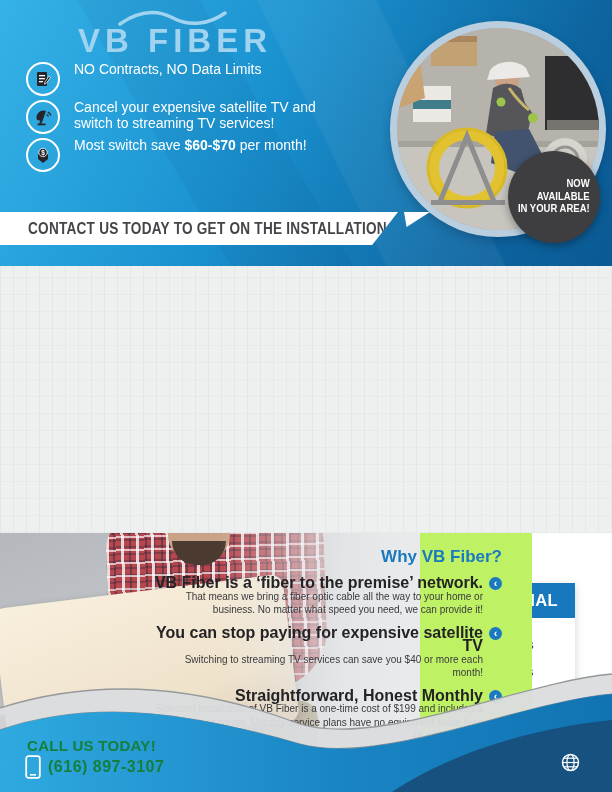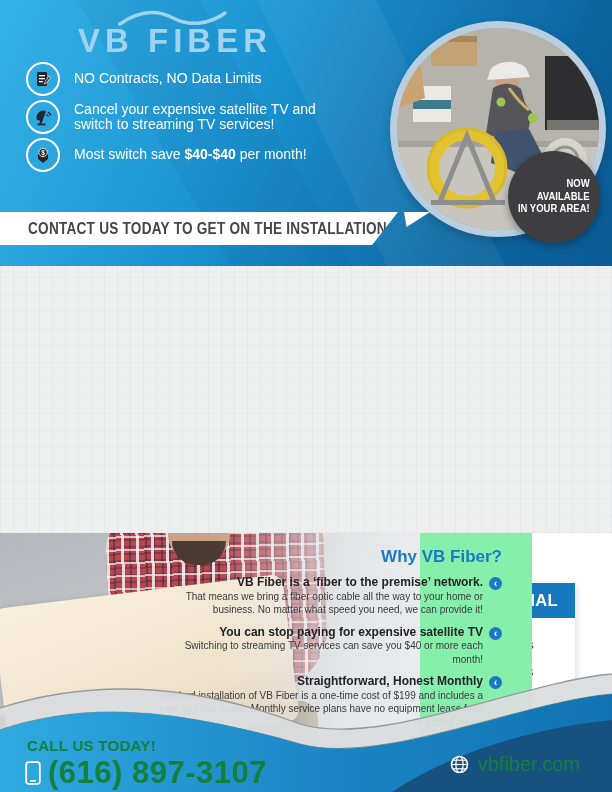--- a/index.html
+++ b/index.html
@@ -19,21 +19,21 @@
   }
   .hero::before{
     content:""; position:absolute; inset:0;
     background:linear-gradient(64deg, transparent 52%, rgba(255,255,255,.05) 52.3%, rgba(255,255,255,.05) 68%, transparent 68.3%),
                linear-gradient(60deg, transparent 30%, rgba(0,40,80,.06) 30.3%, rgba(0,40,80,.06) 46%, transparent 46.3%);
   }
   .logo { position:absolute; left:38px; top:22px; color:#9fd3ef; font-size:33px; font-weight:bold; letter-spacing:5px;margin-left:40px; }
   .logo-wave { position:absolute; left:118px; top:8px; }
 
   .bullets { position:absolute; left:26px; top:62px; }
-  .bullet-row { display:flex; align-items:center; margin-bottom:4px; }
+  .bullet-row { display:flex; align-items:flex-start; margin-bottom:4px; }
   .bullet-icon {
     width:34px; height:34px; border:2px solid #fff; border-radius:50%;
     display:flex; align-items:center; justify-content:center; flex:0 0 auto;
   }
   .bullet-text { color:#fff; font-size:14px; margin-left:14px; line-height:15.5px; }
   .bullet-text b { font-weight:bold; }
   .row-wrap .bullet-text { width:252px; }
 
   .photo-ring {
     position:absolute; left:390px; top:21px; width:216px; height:216px;
@@ -84,21 +84,21 @@
   .price-ribbon {
     position:absolute; left:50%; bottom:-7px; transform:translateX(-50%);
     width:110px; height:29px; background:#57575a; color:#fff;
     display:flex; align-items:center; justify-content:center;
     clip-path:polygon(0 0,100% 0,100% 74%,91% 100%,9% 100%,0 74%);
     box-shadow:0 2px 4px rgba(0,0,0,.3);
   }
   .price-ribbon .cond { font-size:18px; font-weight:bold; transform:scaleX(.85); }
 
   
-  .why { position:absolute; left:0; top:533px; width:532px; height:259px; background:#86efac; }
+  .why { position:absolute; left:0; top:533px; width:532px; height:259px; background:#bef264; }
   .why-photo { position:absolute; left:0; top:0; width:420px; height:235px; overflow:hidden; }
   .wall { position:absolute; inset:0; background:linear-gradient(160deg,#b4b8bc 0%,#c9cccf 60%,#d4d6d8 100%); }
   .shirt {
     position:absolute; left:108px; top:-14px; width:218px; height:172px;
     border-radius:26px 26px 60px 40px;
     background-color:#b8474d;
     background-image:
       repeating-linear-gradient(90deg, rgba(255,255,255,.8) 0 3px, transparent 3px 15px),
       repeating-linear-gradient(0deg, rgba(255,255,255,.65) 0 2px, transparent 2px 13px),
       repeating-linear-gradient(90deg, rgba(40,40,62,.45) 7px 9px, transparent 9px 15px),
@@ -113,31 +113,31 @@
     position:absolute; left:0px; top:58px; width:292px; height:148px;
     background:linear-gradient(165deg,#f8efdd 0%,#efe2cb 70%,#dcc9ad 100%);
     border-radius:12px; transform:rotate(-7deg); box-shadow:0 2px 6px rgba(60,50,40,.25);
   }
   .photo-fade { position:absolute; inset:0; background:linear-gradient(90deg, rgba(233,234,236,0) 52%, rgba(233,234,236,.85) 82%, #e9eaec 97%); }
 
   .why-copy { position:absolute; right:30px; top:14px; width:348px; text-align:right; }
   .why-title { color:#1b79c0; font-size:17px; font-weight:bold; margin-bottom:9px; }
   .why-point { display:flex; align-items:flex-start; justify-content:flex-end; margin-bottom:9px; }
   .why-text { flex:1; }
-  .why-head { display:block; color:#232326; font-size:12px; font-weight:bold; line-height:13.5px; }
+  .why-head { display:block; color:#232326; font-size:16px; font-weight:bold; line-height:13.5px; }
   .why-body { display:block; color:#3a3a3d; font-size:10px; line-height:13.5px; }
   .why-ico { width:13px; height:13px; background:#1b79c0; border-radius:50%; margin-left:6px; margin-top:1px;
     color:#fff; font-size:11px; font-weight:bold; line-height:12px; text-align:center; flex:0 0 auto; }
 
   
   .footer-waves { position:absolute; left:0; top:670px; width:612px; height:122px; z-index:3; }
   .footer-content { position:absolute; z-index:4; color:#15803d; }
   .call-label { left:27px; top:737px; font-size:15px; font-weight:bold; letter-spacing:.3px; }
   .phone-row { left:25px; top:755px; display:flex; align-items:center; }
-  .phone-num { font-size:31px; font-weight:bold; margin-left:7px; letter-spacing:.5px; }
+  .phone-num { font-size:16px; font-weight:bold; margin-left:7px; letter-spacing:.5px; }
   .site-row { right:32px; top:753px; display:flex; align-items:center; }
   .site-text { font-size:20px; margin-left:9px; }
 </style>
 </head>
 <body>
 
 <div class="page">
 
   <div class="hero">
 
@@ -176,21 +176,21 @@
       </div>
 
       <div class="bullet-row">
         <span class="bullet-icon">
           <svg width="18" height="18" viewBox="0 0 18 18">
             <path d="M4,8 l10,0 0,5 -5,4 -5,-4z" fill="#26262a"></path>
             <circle cx="9" cy="6.5" r="4.2" fill="#26262a" stroke="#fff" stroke-width=".8"></circle>
             <text x="9" y="8.8" font-size="6.5" font-weight="bold" fill="#fff" text-anchor="middle" font-family="'Liberation Sans',sans-serif">$</text>
           </svg>
         </span>
-        <span class="bullet-text"><span>Most switch save </span><b>$40-$40</b><span> per month!</span></span>
+        <span class="bullet-text"><span>Most switch save </span><b>$60-$70</b><span> per month!</span></span>
       </div>
     </div>
 
     <div class="photo-ring">
       <svg width="202" height="202" viewBox="0 0 202 202">
         <rect width="202" height="202" fill="#b6b2ac"></rect>
         <rect y="118" width="202" height="84" fill="#c8c5bf"></rect>
         <rect y="113" width="202" height="6" fill="#a5a19b"></rect>
         <rect x="148" y="28" width="60" height="74" fill="#2e2e30"></rect>
         <rect x="150" y="92" width="52" height="10" fill="#77746f"></rect>
@@ -343,16 +343,15 @@
   </div>
 
   <div class="footer-content site-row">
     <svg width="19" height="19" viewBox="0 0 19 19">
       <circle cx="9.5" cy="9.5" r="8" fill="none" stroke="#fff" stroke-width="1.5"></circle>
       <ellipse cx="9.5" cy="9.5" rx="3.6" ry="8" fill="none" stroke="#fff" stroke-width="1.2"></ellipse>
       <line x1="1.5" y1="9.5" x2="17.5" y2="9.5" stroke="#fff" stroke-width="1.2"></line>
       <line x1="2.6" y1="5.2" x2="16.4" y2="5.2" stroke="#fff" stroke-width="1.2"></line>
       <line x1="2.6" y1="13.8" x2="16.4" y2="13.8" stroke="#fff" stroke-width="1.2"></line>
     </svg>
-    <span class="site-text">vbfiber.com</span>
   </div>
 
 </div>
 
 </body></html>

